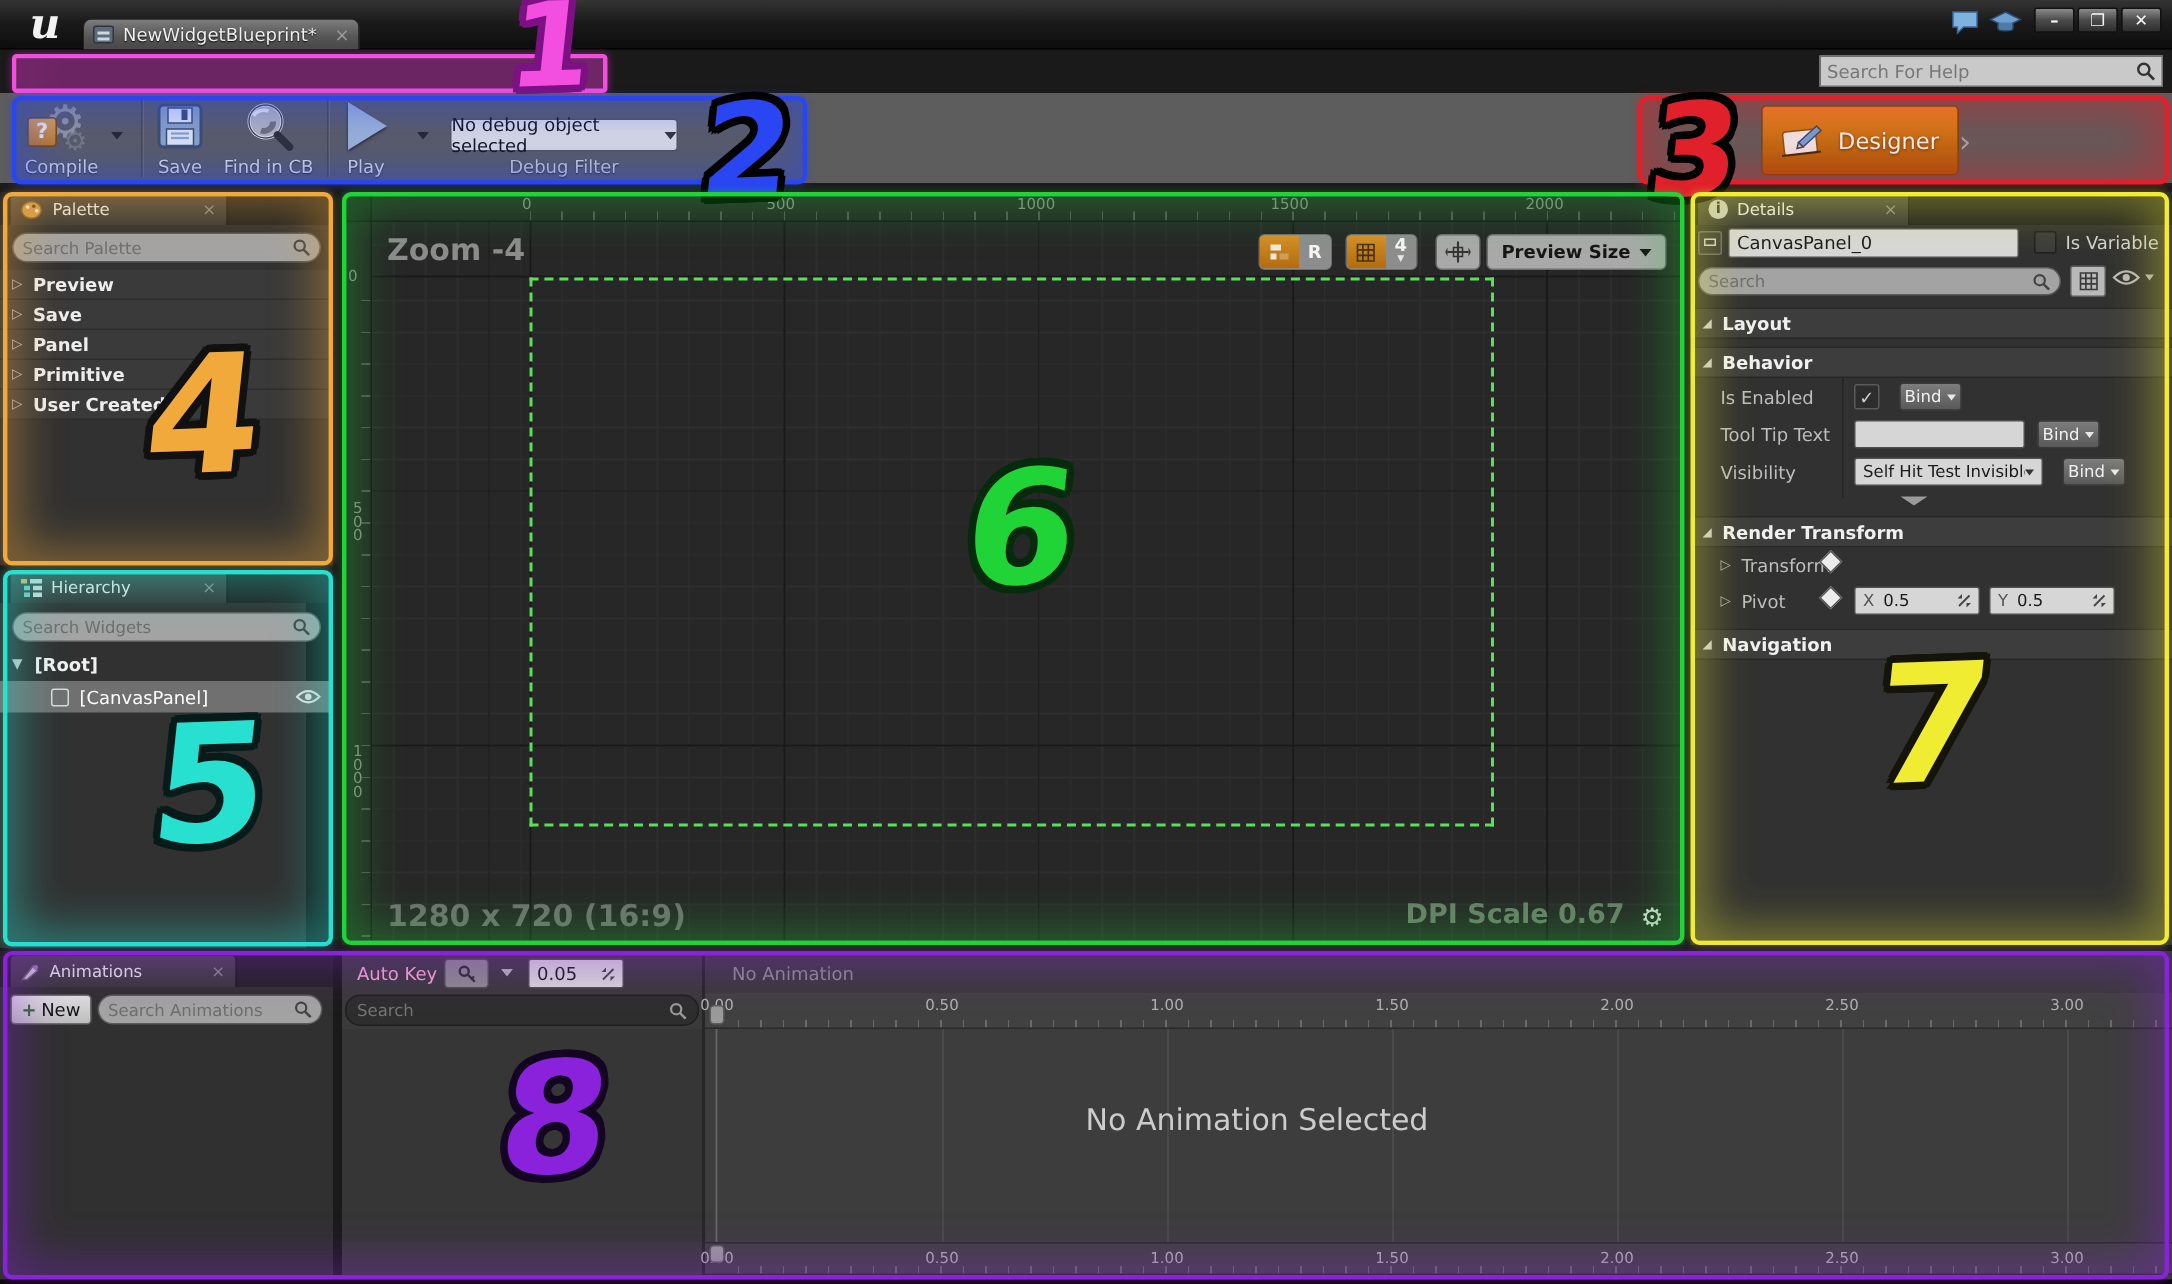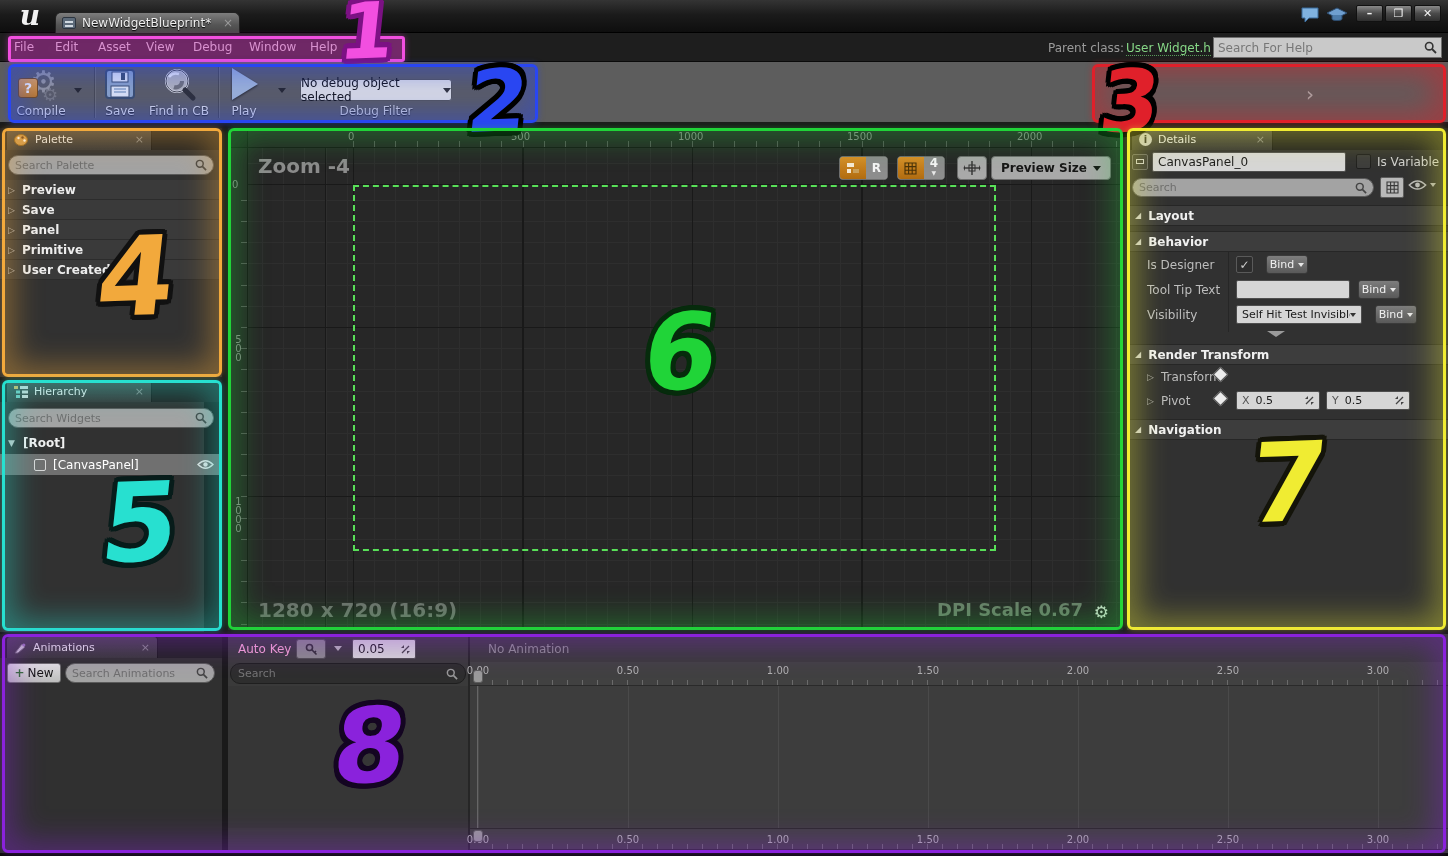--- a/index.html
+++ b/index.html
@@ -162,32 +162,20 @@
         <path d="M11 2 L21 7 L11 12 L1 7 Z" fill="#6f9fd0" stroke="#2d4d70"></path>
         <path d="M6 9 v4 c0 2 10 2 10 0 v-4" fill="#4d7cab" stroke="#2d4d70"></path>
       </svg>
     </div>
 
     <div class="abs winbtn" style="left:1356px;">–</div>
     <div class="abs winbtn" style="left:1385px;">❐</div>
     <div class="abs winbtn" style="left:1414px;">✕</div>
   </div>
 
-  <div class="abs menubar">
-    <span class="abs menu-item" style="left:14px;">File</span>
-    <span class="abs menu-item" style="left:55px;">Edit</span>
-    <span class="abs menu-item" style="left:98px;">Asset</span>
-    <span class="abs menu-item" style="left:146px;">View</span>
-    <span class="abs menu-item" style="left:193px;">Debug</span>
-    <span class="abs menu-item" style="left:249px;">Window</span>
-    <span class="abs menu-item" style="left:310px;">Help</span>
-
-    <span class="abs parent-label" style="left:1048px;">Parent class:</span>
-    <span class="abs parent-value" style="left:1126px;">User Widget.h</span>
-  </div>
   <div class="abs help-search">
     <input placeholder="Search For Help" style="">
     <svg width="13" height="13" viewBox="0 0 13 13">
       <circle cx="5.2" cy="5.2" r="3.7" fill="none" stroke="#333" stroke-width="1.6"></circle>
       <line x1="8" y1="8" x2="12" y2="12" stroke="#333" stroke-width="1.8"></line>
     </svg>
   </div>
 
   <div class="abs toolbar">
 
@@ -227,20 +215,29 @@
     <div class="abs" style="left:232px;top:6px;width:0;height:0;border-top:16px solid transparent;border-bottom:16px solid transparent;border-left:26px solid #a3b8d6;filter:drop-shadow(0 1px 1px #222);"></div>
     <div class="abs tool-label" style="left:222px;top:42px;width:44px;">Play</div>
     <div class="abs caret" style="left:278px;top:26px;"></div>
 
     <div class="abs debug-select">
       <span>No debug object selected</span>
       <span class="caret" style="border-top-color:#333;"></span>
     </div>
     <div class="abs tool-label" style="left:316px;top:42px;width:120px;color:#d6d6d6;">Debug Filter</div>
 
+    <div class="abs designer-btn">
+      <svg width="30" height="26" viewBox="0 0 30 26">
+        <rect x="2" y="6" width="22" height="16" rx="2" fill="#f2f2f2" stroke="#7a5a10" transform="rotate(-6 13 14)"></rect>
+        <line x1="1" y1="23" x2="27" y2="20" stroke="#3a2a05" stroke-width="1.5"></line>
+        <path d="M12 14 L24 3 L27 6 L15 17 Z" fill="#6fa7e0" stroke="#2d4d70"></path>
+        <path d="M12 14 L11 18 L15 17 Z" fill="#f0d9a8" stroke="#2d4d70"></path>
+      </svg>
+      <span>Designer</span>
+    </div>
     <div class="abs mode-chevron">›</div>
   </div>
 
   <div class="abs" style="left:0;top:128px;width:222px;height:249px;background:#313131;">
     <div class="abs panel-tabbar" style="left:0;top:0;width:222px;height:22px;">
       <div class="abs panel-tab" style="left:6px;top:0;width:146px;">
         <svg width="15" height="12" viewBox="0 0 15 12">
           <ellipse cx="7" cy="6" rx="6.5" ry="5.5" fill="#d09a4e" stroke="#8a5f1e"></ellipse>
           <circle cx="4.5" cy="4" r="1.2" fill="#fff"></circle>
             <circle cx="8.5" cy="3.5" r="1.2" fill="#6a3a1a"></circle>
@@ -416,21 +413,21 @@
     <div class="abs sec-head" style="left:0;top:77px;width:321px;height:21px;">
       <span style="font-size:8px;color:#cdcdcd;">◢</span>
       <span>Layout</span>
     </div>
     <div class="abs sec-head" style="left:0;top:103px;width:321px;height:21px;">
       <span style="font-size:8px;color:#cdcdcd;">◢</span>
       <span>Behavior</span>
     </div>
 
     <div class="abs" style="left:101px;top:124px;width:1px;height:80px;background:#262626;"></div>
-    <span class="abs prop-label" style="left:20px;top:130px;">Is Designer</span>
+    <span class="abs prop-label" style="left:20px;top:130px;">Is Enabled</span>
     <div class="abs" style="left:109px;top:128px;width:17px;height:17px;background:#2d2d2d;border:1px solid #5a5a5a;border-radius:2px;color:#cfcfcf;font-size:12px;text-align:center;line-height:16px;">✓</div>
     <div class="abs bind-btn" style="left:139px;top:127px;width:42px;">
       <span>Bind</span>
       <span class="caret" style="border-top-color:#e8e8e8;border-left-width:3px;border-right-width:3px;border-top-width:4px;"></span>
     </div>
 
     <span class="abs prop-label" style="left:20px;top:155px;">Tool Tip Text</span>
     <div class="abs lite-field" style="left:109px;top:152px;width:114px;"></div>
     <div class="abs bind-btn" style="left:231px;top:152px;width:42px;">
       <span>Bind</span>
@@ -550,20 +547,21 @@
       <span class="abs tl-num" style="left:-12px;top:3px;">0.00</span>
       <span class="abs tl-num" style="left:138px;top:3px;">0.50</span>
       <span class="abs tl-num" style="left:288px;top:3px;">1.00</span>
       <span class="abs tl-num" style="left:438px;top:3px;">1.50</span>
       <span class="abs tl-num" style="left:588px;top:3px;">2.00</span>
       <span class="abs tl-num" style="left:738px;top:3px;">2.50</span>
       <span class="abs tl-num" style="left:888px;top:3px;">3.00</span>
     </div>
 
     <div class="abs track-area" style="left:242px;top:52px;width:978px;height:142px;"></div>
+    <div class="abs" style="left:0;top:100px;width:1220px;text-align:center;color:#cccccc;font-size:20px;">No Animation Selected</div>
 
     <div class="abs tl-ruler" style="left:242px;top:194px;width:978px;height:22px;border-top:1px solid #2a2a2a;">
       <span class="abs tl-num" style="left:-12px;top:5px;">0.00</span>
       <span class="abs tl-num" style="left:138px;top:5px;">0.50</span>
       <span class="abs tl-num" style="left:288px;top:5px;">1.00</span>
       <span class="abs tl-num" style="left:438px;top:5px;">1.50</span>
       <span class="abs tl-num" style="left:588px;top:5px;">2.00</span>
       <span class="abs tl-num" style="left:738px;top:5px;">2.50</span>
       <span class="abs tl-num" style="left:888px;top:5px;">3.00</span>
     </div>

